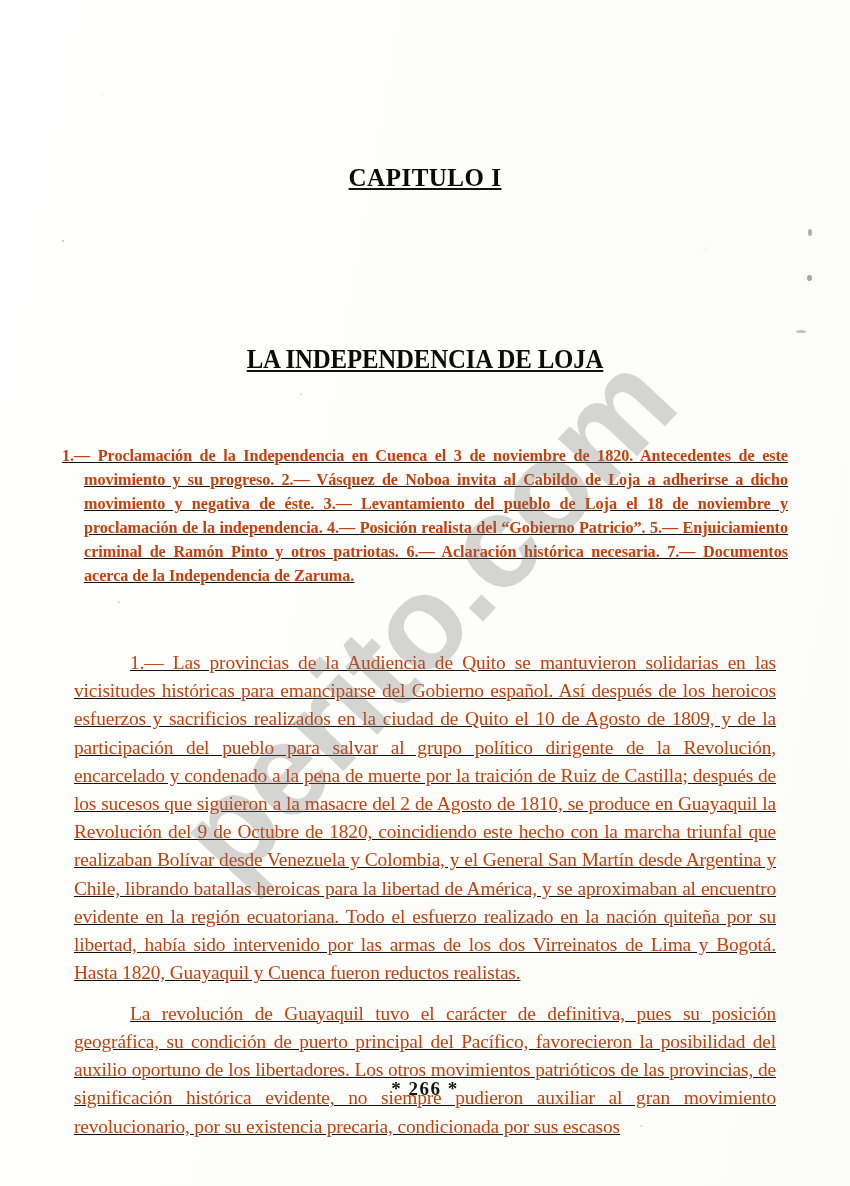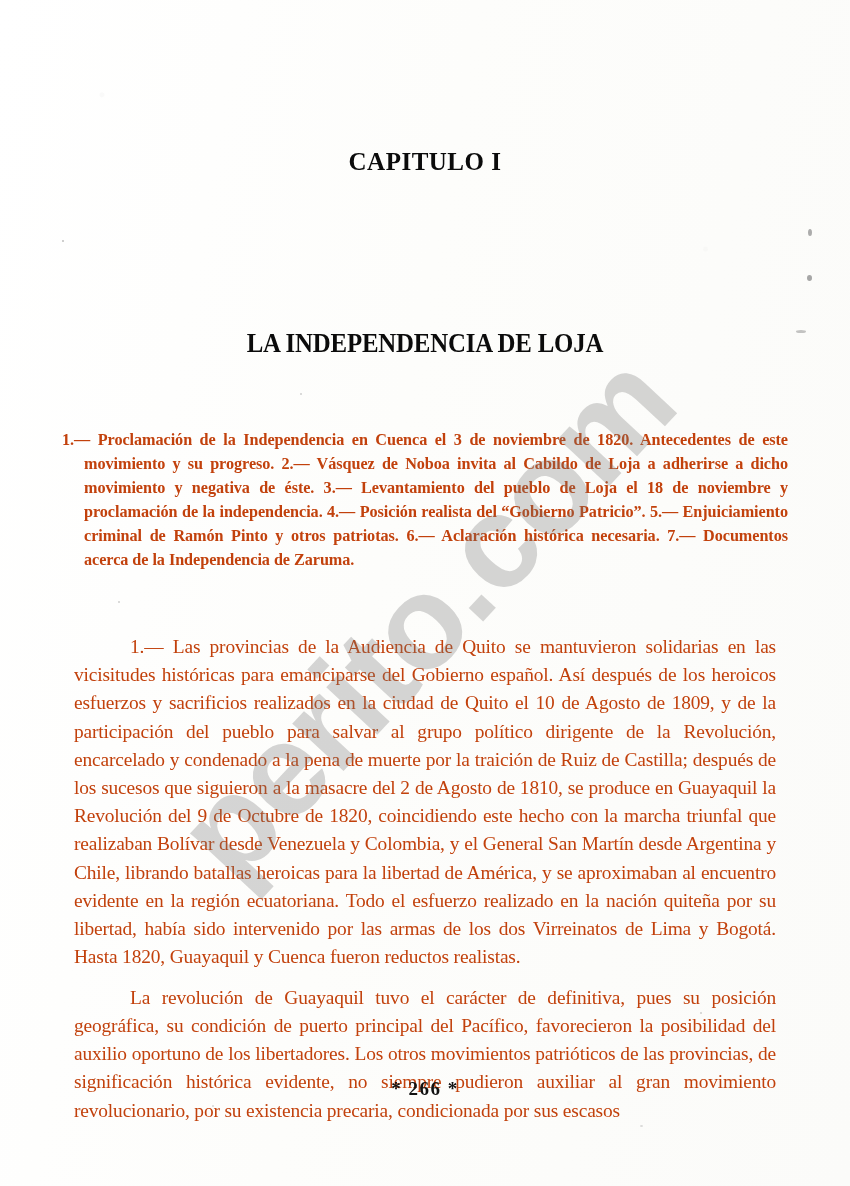--- a/index.html
+++ b/index.html
@@ -55,22 +55,23 @@
     white-space: nowrap;
     pointer-events: none;
     user-select: none;
     z-index: 4;
   }
 
   
   .content {
     position: relative;
     z-index: 2;
-    padding: 0 62px;
+    padding: 16px 62px;
     color: #121212;
+    text-decoration: underline;
   }
 
   .chapter-title {
     text-align: center;
     font-weight: 700;
     font-size: 25px;
     letter-spacing: 0.5px;
     margin: 0;
     padding-top: 148px;
     font-family: "Liberation Serif", "DejaVu Serif", serif;

